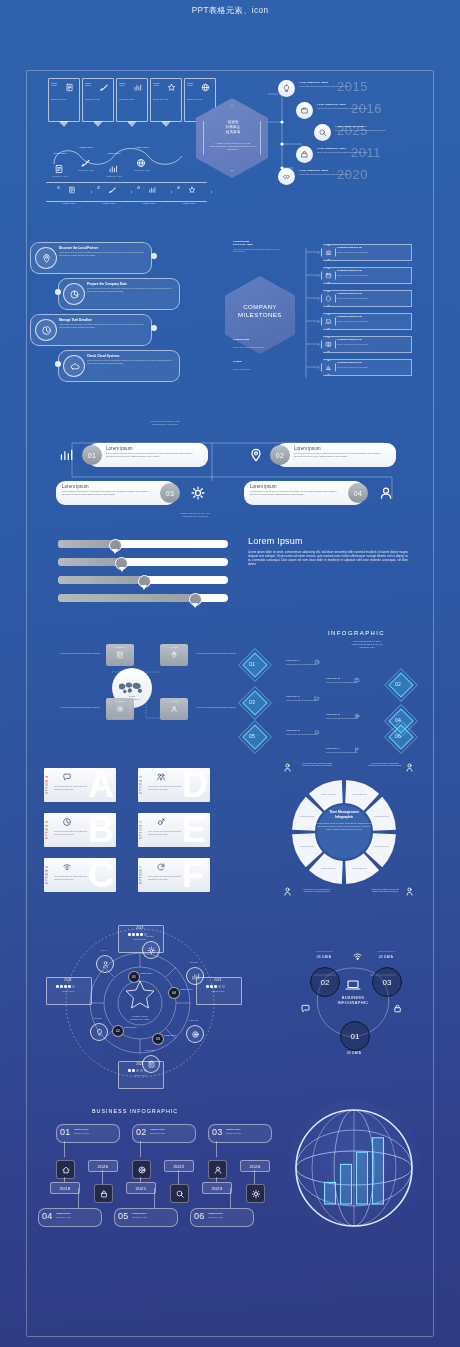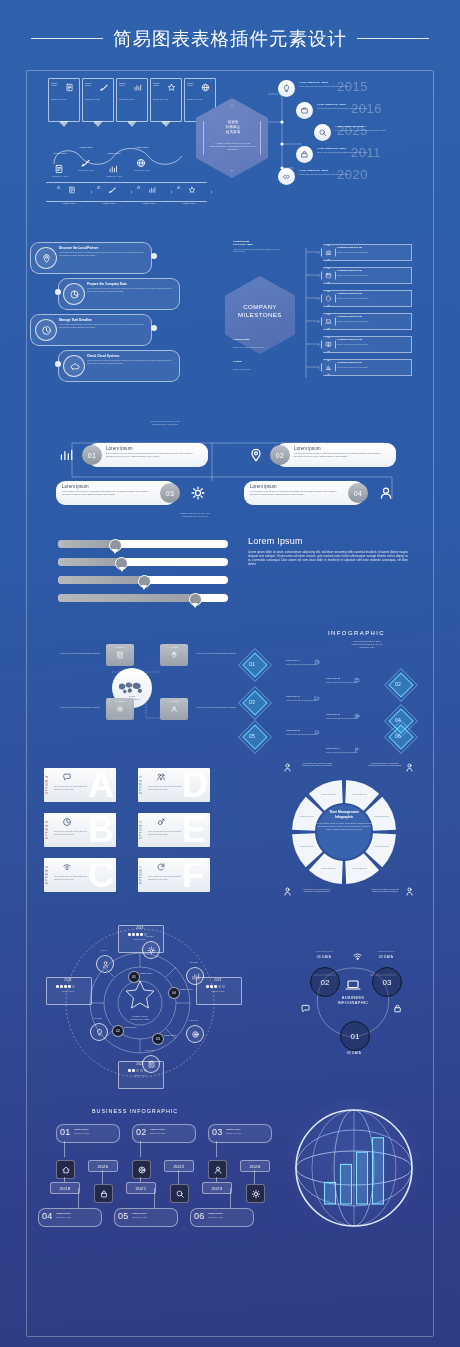--- a/index.html
+++ b/index.html
@@ -71,25 +71,21 @@
       font-size:4.4px;color:#fff;display:flex;align-items:center;justify-content:center;letter-spacing:.3px;}
   .vline{position:absolute;width:.7px;background:rgba(255,255,255,.45);}
   .sectitle{position:absolute;font-size:5px;letter-spacing:1.1px;color:#fff;}
 </style>
 </head>
 <body>
 
 <div class="page">
 
   <div class="header">
-    <div class="title-row">
-      <div class="title-rule"></div>
-      <div class="title">简易图表表格插件元素设计</div>
-      <div class="title-rule"></div>
-    </div>
+    <div class="subtitle">PPT表格元素、icon</div>
   </div>
 
   <div class="frame"></div>
 
   <div class="sec" style="left:0;top:72px;width:460px;height:140px;">
 
     <div id="s1-ribbons">
         <div class="rib" style="left:48px;top:6px;"></div>
         <svg width="9" height="9" viewBox="0 0 14 14" class="ico" style="position:absolute;left:65px;top:11px;">
           <rect x="3" y="2" width="8" height="10" rx=".7"></rect>

